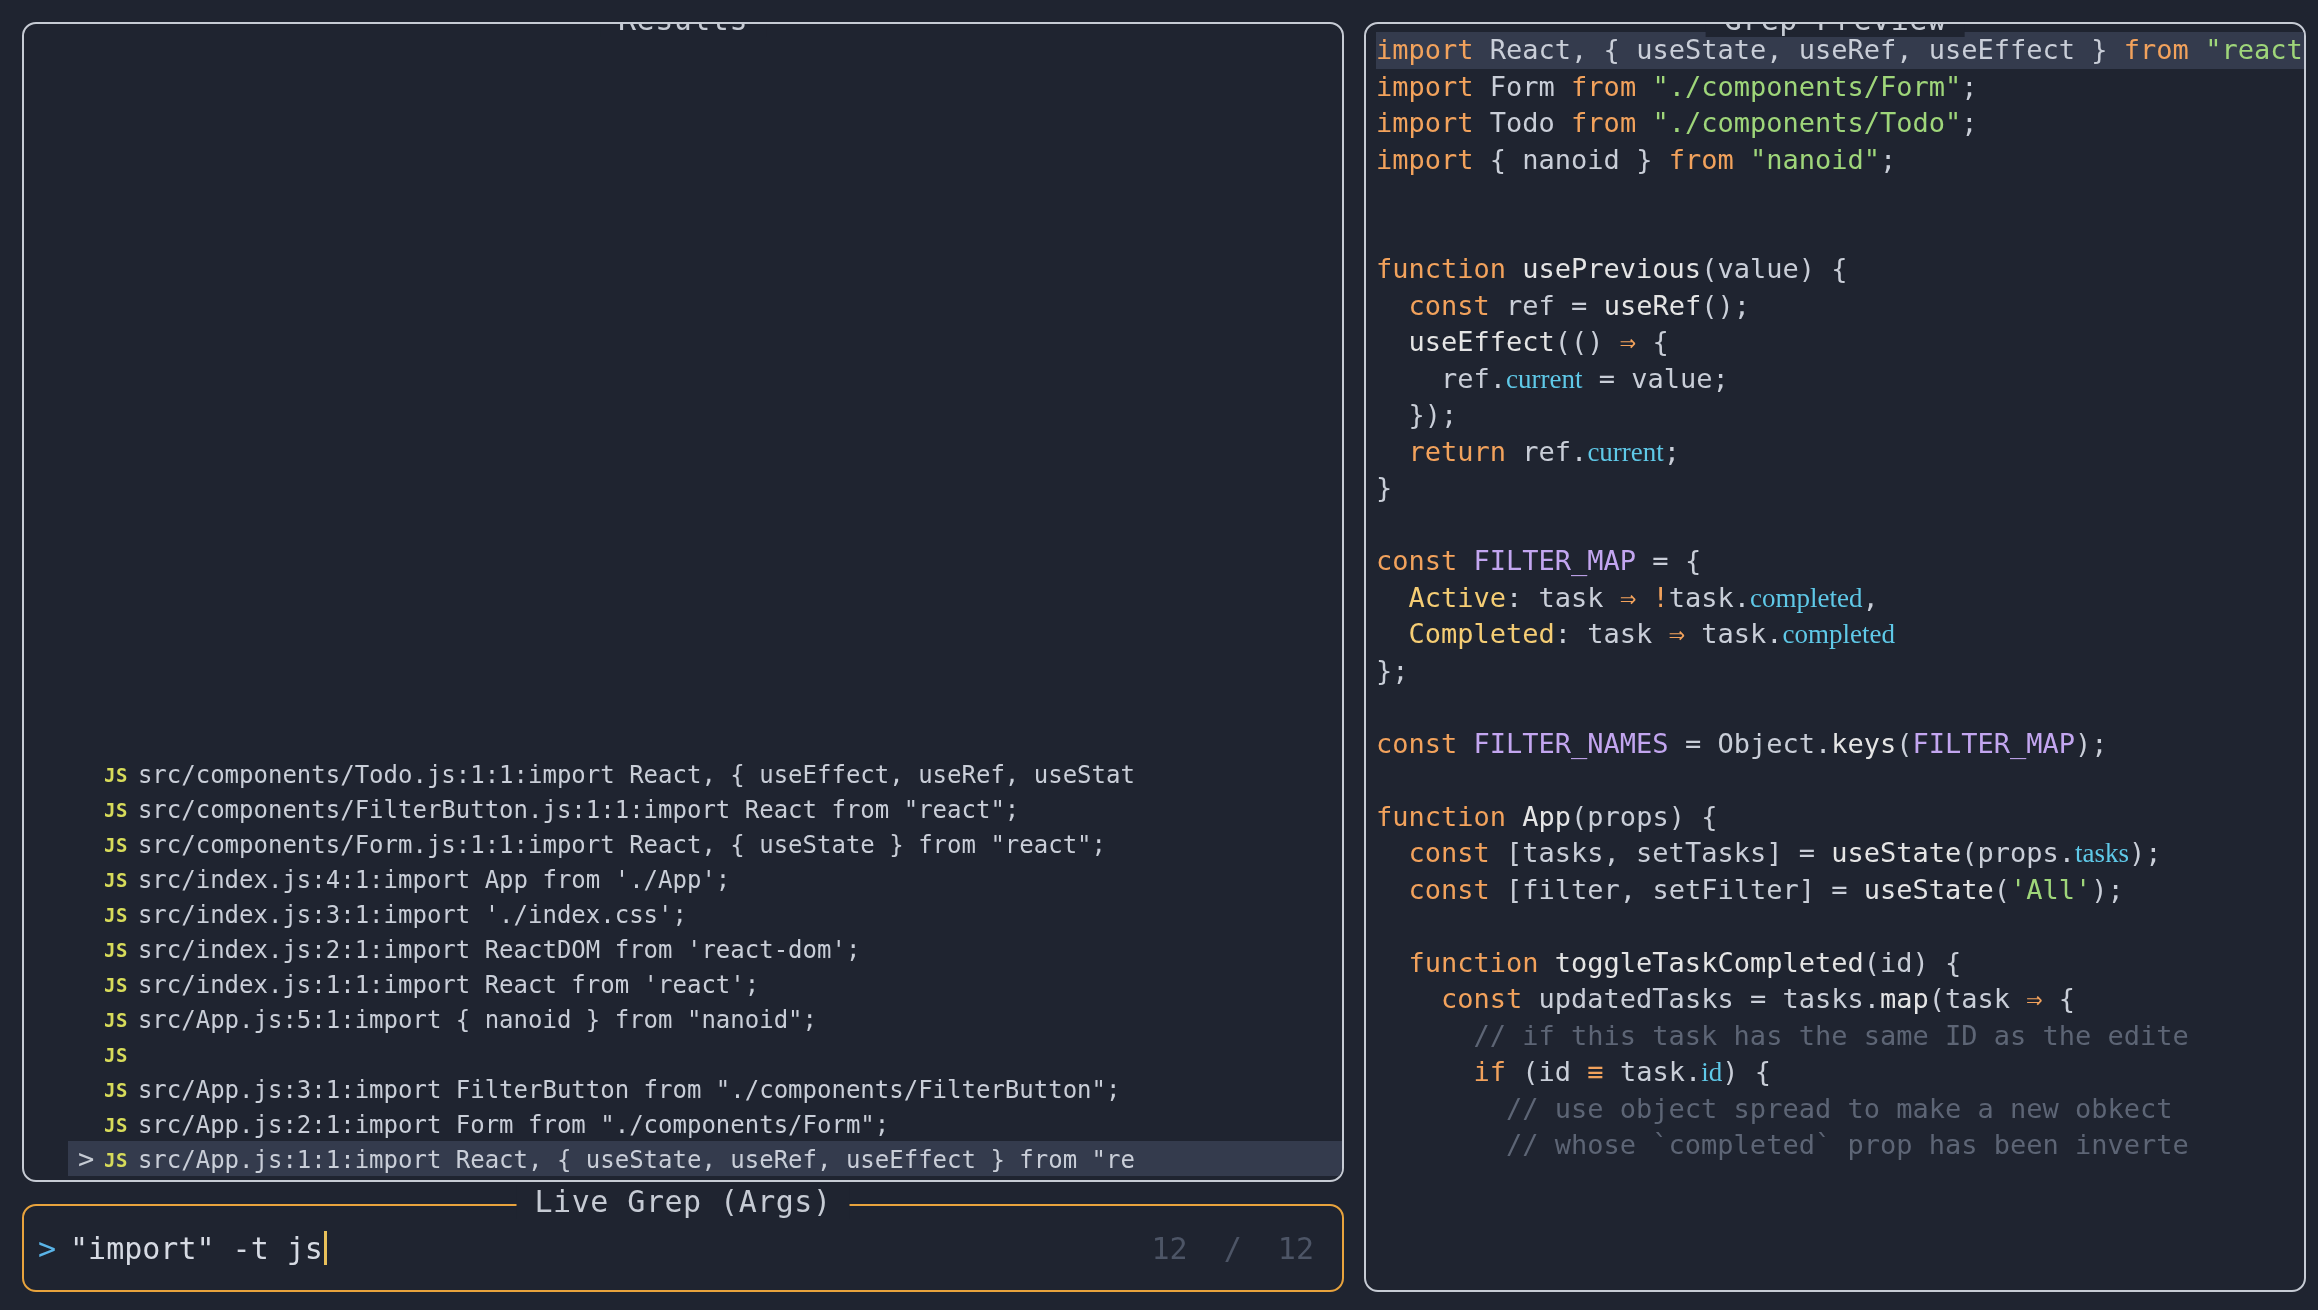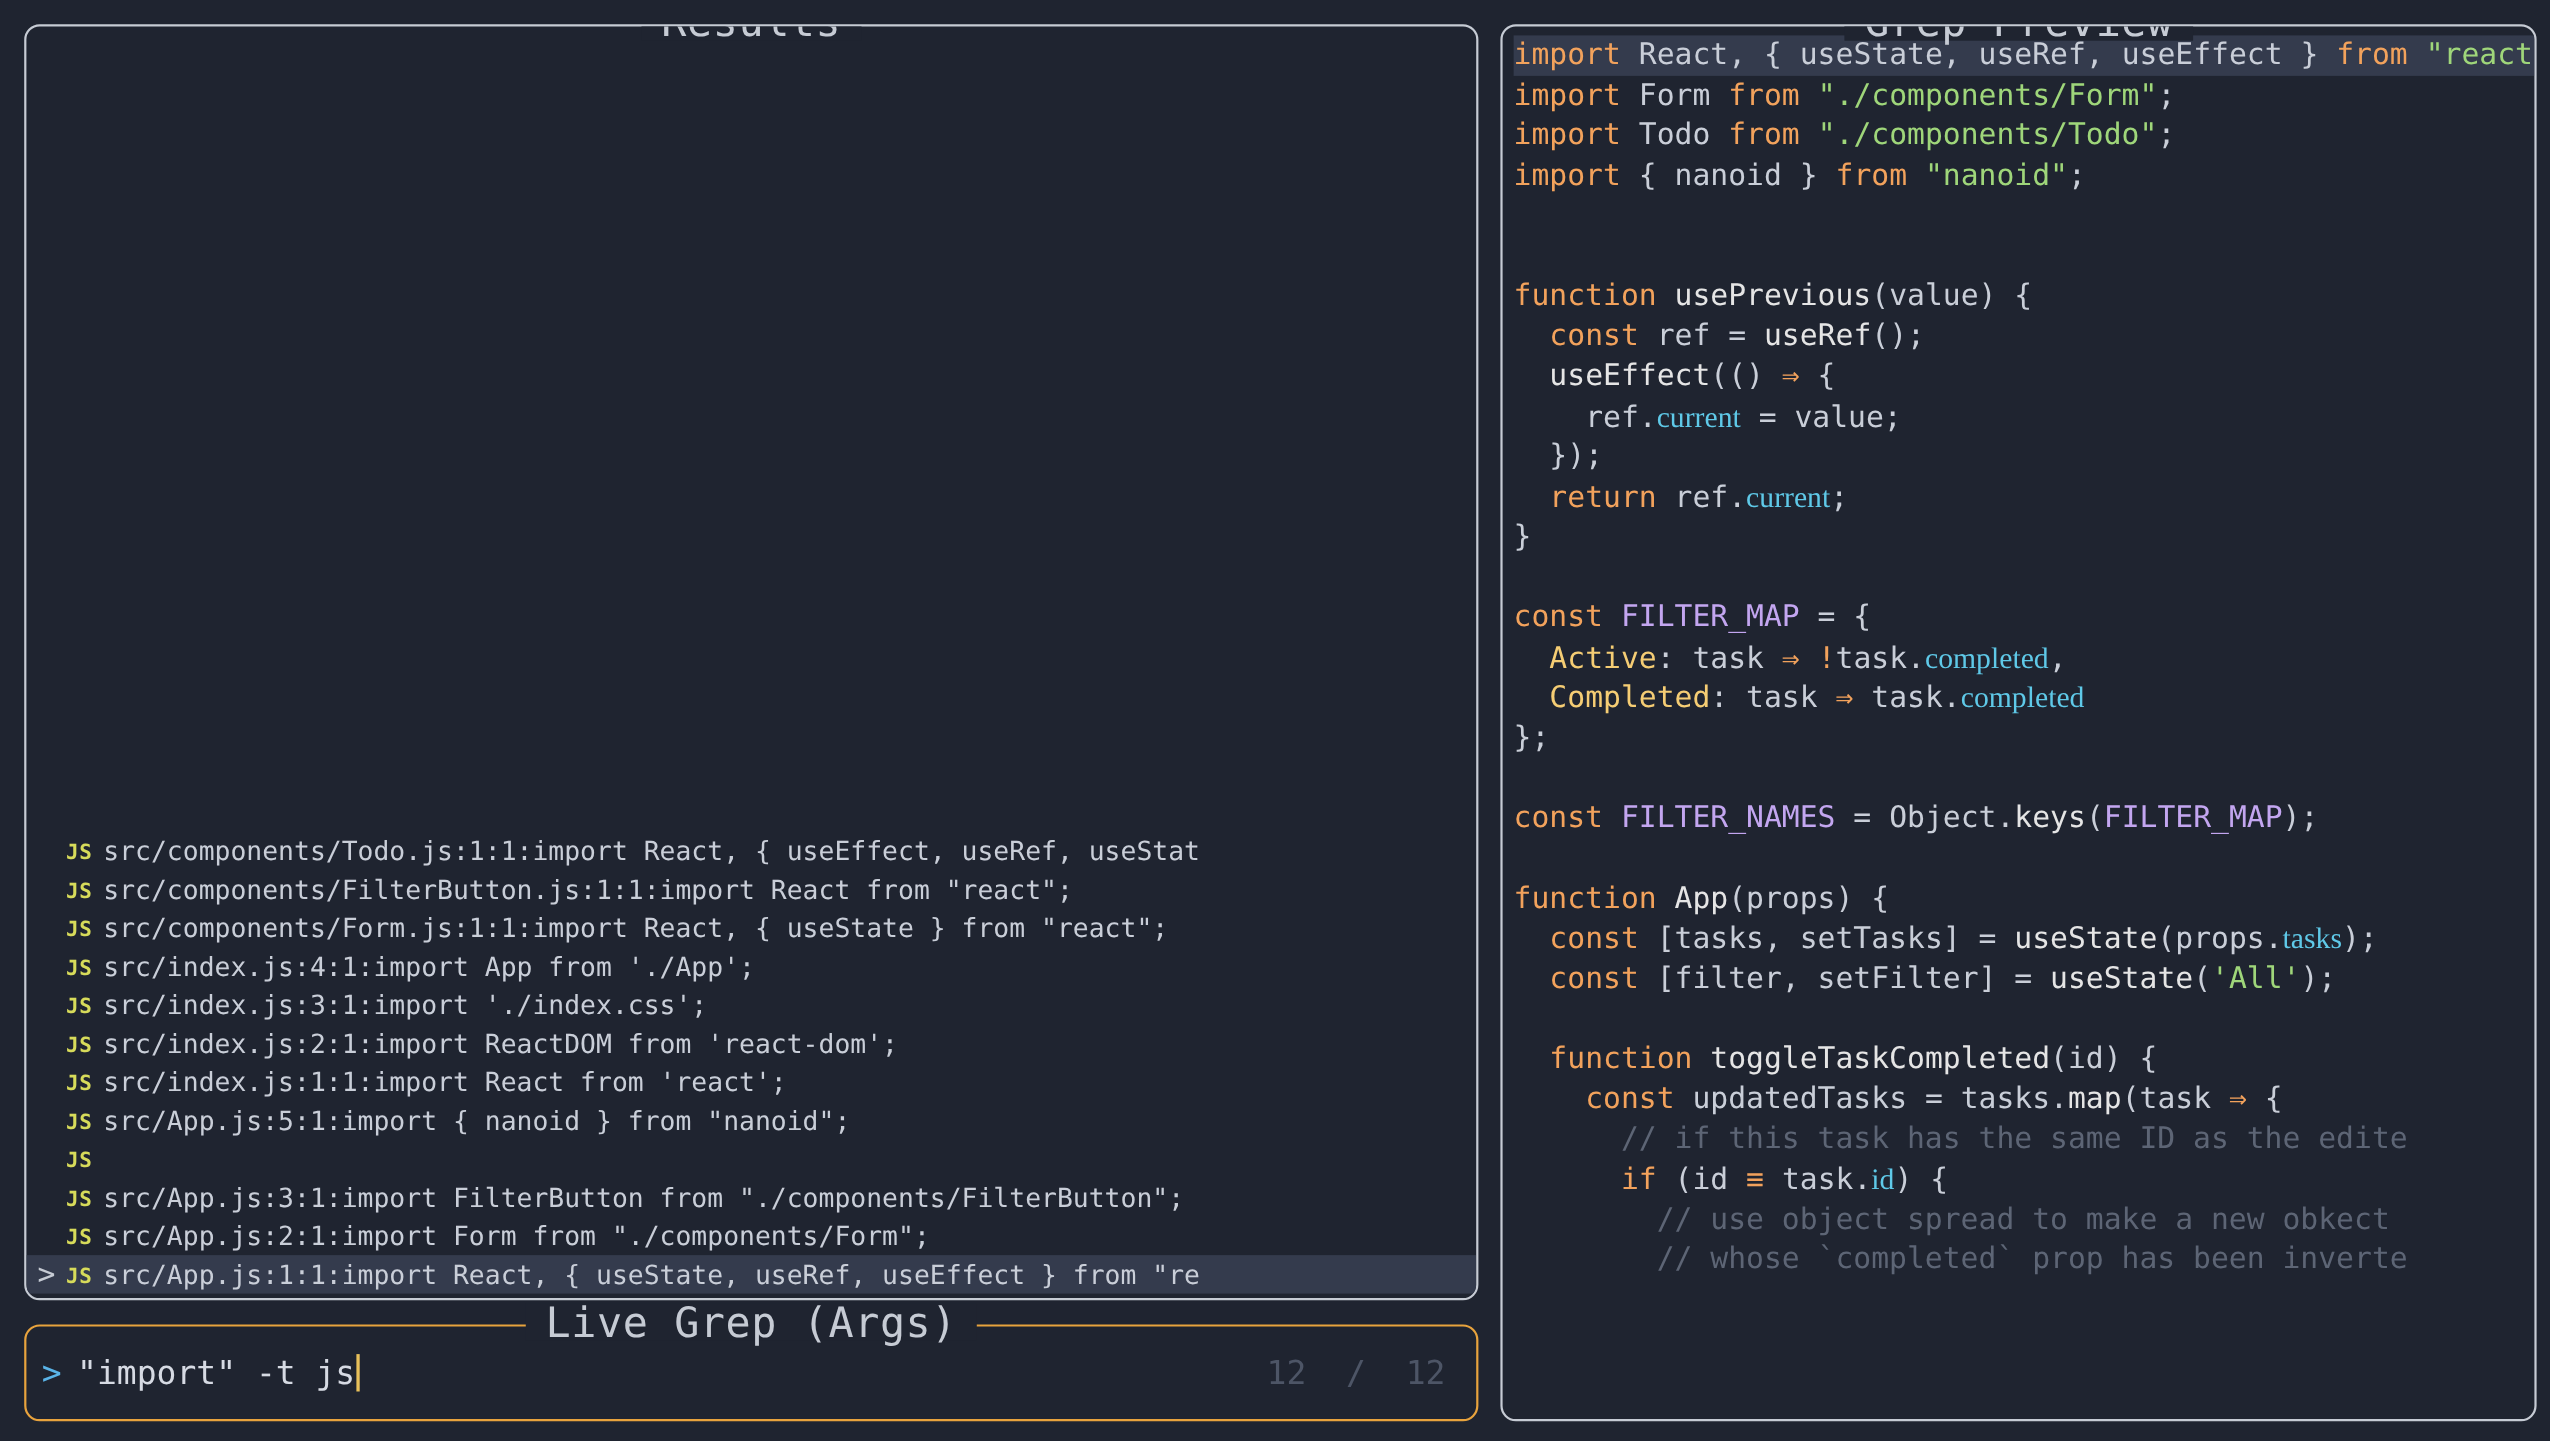--- a/index.html
+++ b/index.html
@@ -36,21 +36,21 @@
     box-sizing: border-box;
     background: #1f2430;
   }
   .panel-title {
     position: absolute;
     top: -21px;
     left: 50%;
     transform: translateX(-50%);
     background: #1f2430;
     color: #c6cbd4;
-    font-size: 38px;
+    font-size: 30px;
     line-height: 34px;
     padding: 0 18px;
     white-space: nowrap;
     letter-spacing: 0.5px;
   }
   .panel.accent { border-color: #e8a33d; }
 
   
   .left-col {
     display: flex;
@@ -59,20 +59,21 @@
     flex: 0 0 1322px;
     gap: 22px;
   }
 
   .results-panel {
     flex: 1 1 auto;
     overflow: hidden;
     display: flex;
     flex-direction: column;
     justify-content: flex-end;
+    padding-left: 44px;
   }
   .results-list {
     padding: 0 0 4px 0;
     overflow: hidden;
   }
   .result-row {
     display: flex;
     align-items: baseline;
     height: 35px;
     line-height: 35px;

